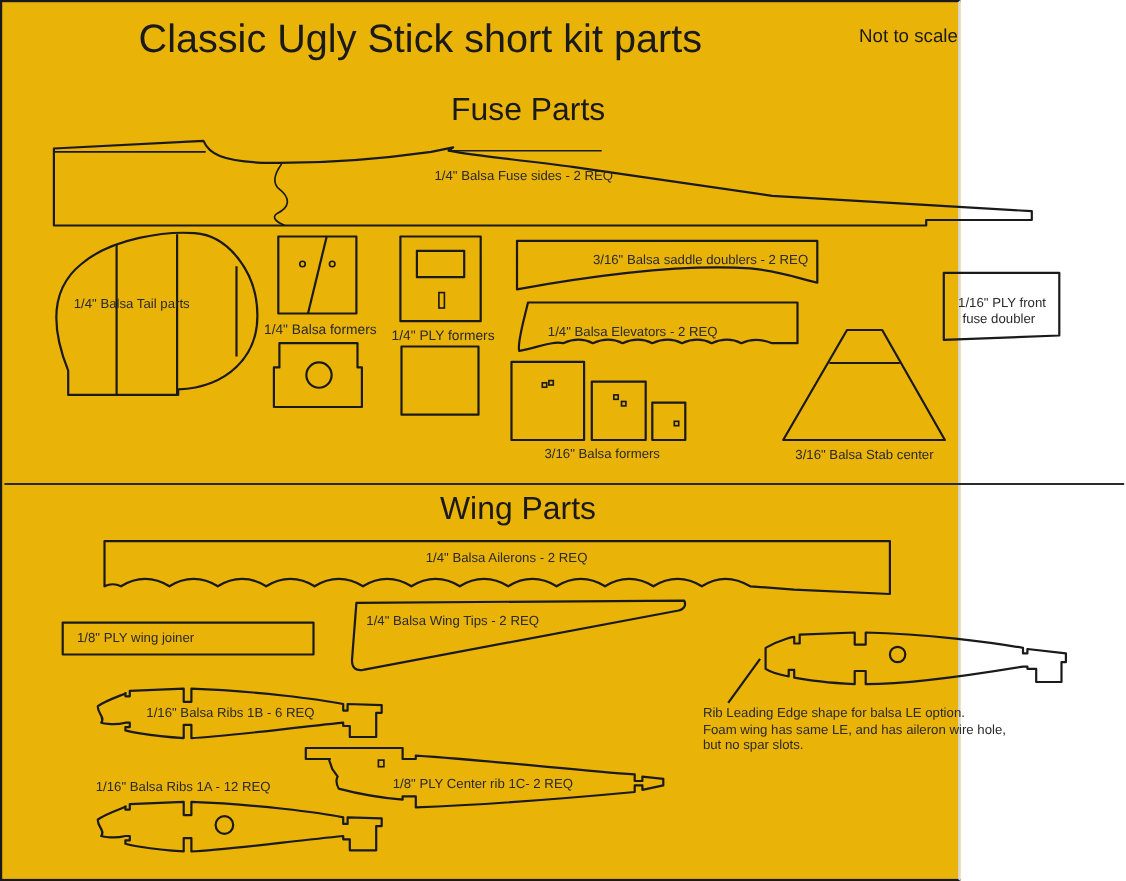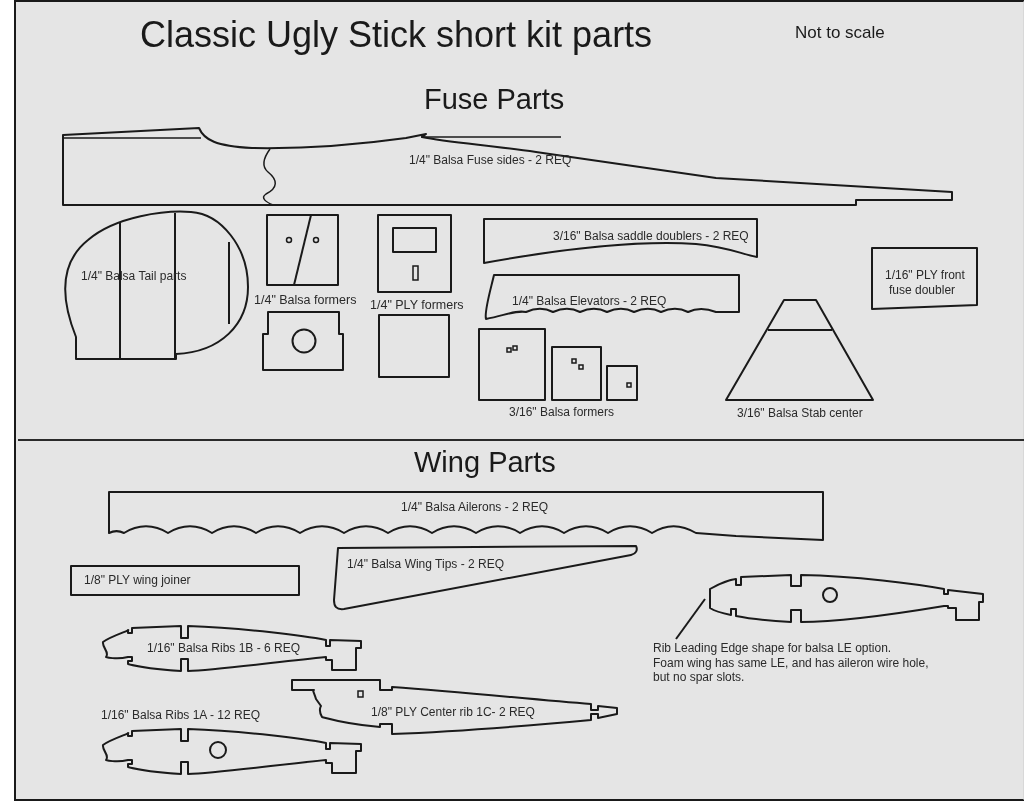--- a/index.html
+++ b/index.html
@@ -1,20 +1,20 @@
 <!DOCTYPE html>
 <html><head>
   <meta charset="utf-8">
   <style>
     html, body { margin: 0; padding: 0; background: #ffffff; }
     body { width: 1024px; height: 801px; overflow: hidden; position: relative; }
     #sheet {
-      position: absolute; left: 0; top: 0; width: 1011px; height: 801px;
+      position: absolute; left: 0; top: 0; width: 873px; height: 801px;
       box-sizing: border-box; border-top: 2px solid #1a1a1a; border-left: 2px solid #1a1a1a;
-      border-bottom: 2px solid #1a1a1a; border-right: 2px solid #d8d8d8; background: #e5e5e5; margin-left: 14px;
+      border-bottom: 2px solid #1a1a1a; border-right: 2px solid #d8d8d8; background: #eab308;
     }
     svg { position: absolute; left: 0; top: 0; }
     .part { fill: none; stroke: #1a1a1a; stroke-width: 2; stroke-linejoin: round; }
     .thin { fill: none; stroke: #1a1a1a; stroke-width: 1.5; }
     .divider { stroke: #2a2a2a; stroke-width: 2; }
     text { font-family: "Liberation Sans", sans-serif; fill: #1a1a1a; }
     .title { font-size: 36px; }
     .note { font-size: 17px; }
     .section { font-size: 29px; }
     .lbl { font-size: 12px; fill: #2a2a2a; }

